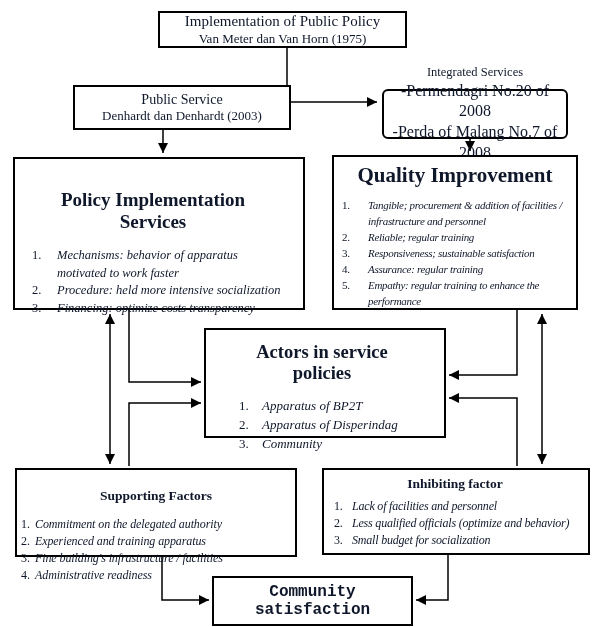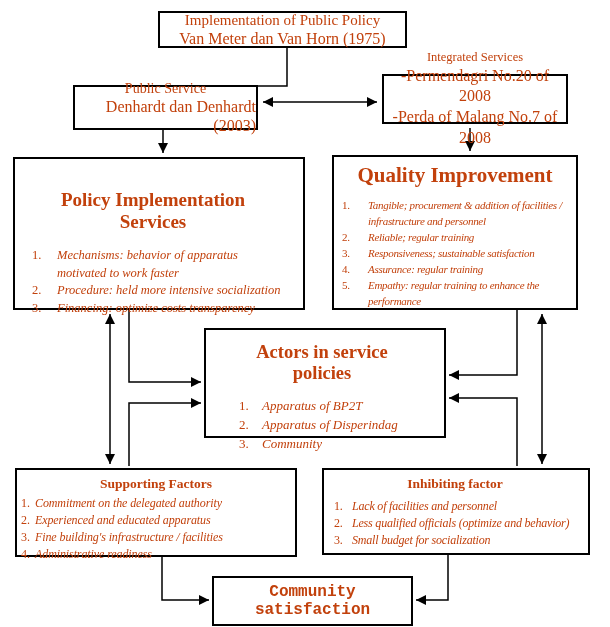--- a/index.html
+++ b/index.html
@@ -1,36 +1,36 @@
 <!DOCTYPE html>
 <html><head>
 <meta charset="utf-8">
 <style>
   html,body{margin:0;padding:0;background:#ffffff;}
   #canvas{
     position:relative;
     width:610px;height:627px;
     background:#ffffff;
     font-family:"Liberation Serif","DejaVu Serif",serif;
-    color:#c2410c;
+    color:#0f172a;
     overflow:hidden;
   }
   #connectors{position:absolute;left:0;top:0;width:610px;height:627px;}
   .box{
     position:absolute;
     background:#ffffff;
     border:2px solid #000;
     box-sizing:border-box;
   }
   .center-stack{
     display:flex;flex-direction:column;justify-content:center;align-items:center;
     text-align:center;
   }
   .t-title{font-size:15px;line-height:1.25;}
-  .t-sub{font-size:16px;line-height:1.2;text-align:right;}
+  .t-sub{font-size:13px;line-height:1.2;}
   .small-line{font-size:16px;line-height:1.3;}
   .big-heading{font-weight:bold;text-align:center;}
   ol.num-list{margin:0;list-style:none;padding:0;}
   ol.num-list li{display:flex;align-items:flex-start;}
   ol.num-list .num{flex:none;}
   ol.num-list .txt{flex:1 1 auto;font-style:italic;}
 
   
   #box-policy{left:13px;top:157px;width:292px;height:153px;padding:30px 20px 0 17px;}
   #box-policy .big-heading{font-size:19px;margin:0 9px 0 0;}
@@ -44,34 +44,34 @@
   #box-quality .num{width:26px;}
 
   
   #box-actors{left:204px;top:328px;width:242px;height:110px;padding:12px 6px 0 33px;}
   #box-actors .big-heading{font-size:18.5px;margin:0 33px 0 0;}
   #box-actors ol{margin-top:13px;font-size:13px;line-height:1.45;}
   #box-actors .num{width:23px;}
 
   
   #box-supporting{left:15px;top:468px;width:282px;height:89px;padding:6px 4px 0 4px;}
-  #box-supporting .big-heading{font-size:13.5px;margin:0;}
+  #box-supporting .big-heading{font-size:13.5px;margin:12px;}
   #box-supporting ol{margin-top:3px;font-size:12px;line-height:1.42;letter-spacing:-0.1px;}
   #box-supporting .num{width:14px;}
 
   
   #box-inhibiting{left:322px;top:468px;width:268px;height:87px;padding:6px 2px 0 10px;}
   #box-inhibiting .big-heading{font-size:13.5px;margin:0 10px 0 0;}
   #box-inhibiting ol{margin-top:6px;font-size:12px;line-height:1.42;letter-spacing:-0.2px;}
   #box-inhibiting .num{width:18px;}
 
   
   #box-top{left:158px;top:11px;width:249px;height:37px;}
-  #box-public{left:73px;top:85px;width:185px;height:45px;}
-  #box-integrated{left:382px;top:74px;width:186px;height:50px;}
+  #box-public{left:73px;top:85px;width:218px;height:45px;}
+  #box-integrated{left:382px;top:89px;width:186px;height:50px;border-radius:6px;}
   #box-community{left:212px;top:576px;width:201px;height:50px;font-family:Liberation Mono, monospace;}
   #box-community .big-heading{font-size:16px;}
 </style>
 </head>
 <body>
 
 <div id="canvas">
 
   <svg id="connectors" viewBox="0 0 610 627" xmlns="http://www.w3.org/2000/svg">
     <defs>
@@ -175,21 +175,21 @@
 
   <div class="box" id="box-supporting">
     <div class="big-heading">Supporting Factors</div>
     <ol class="num-list">
         <li>
           <span class="num">1.</span>
           <span class="txt">Commitment on the delegated authority</span>
         </li>
         <li>
           <span class="num">2.</span>
-          <span class="txt">Experienced and educated apparatus</span>
+          <span class="txt">Experienced and training apparatus</span>
         </li>
         <li>
           <span class="num">3.</span>
           <span class="txt">Fine building's infrastructure / facilities</span>
         </li>
         <li>
           <span class="num">4.</span>
           <span class="txt">Administrative readiness</span>
         </li>
       </ol>

